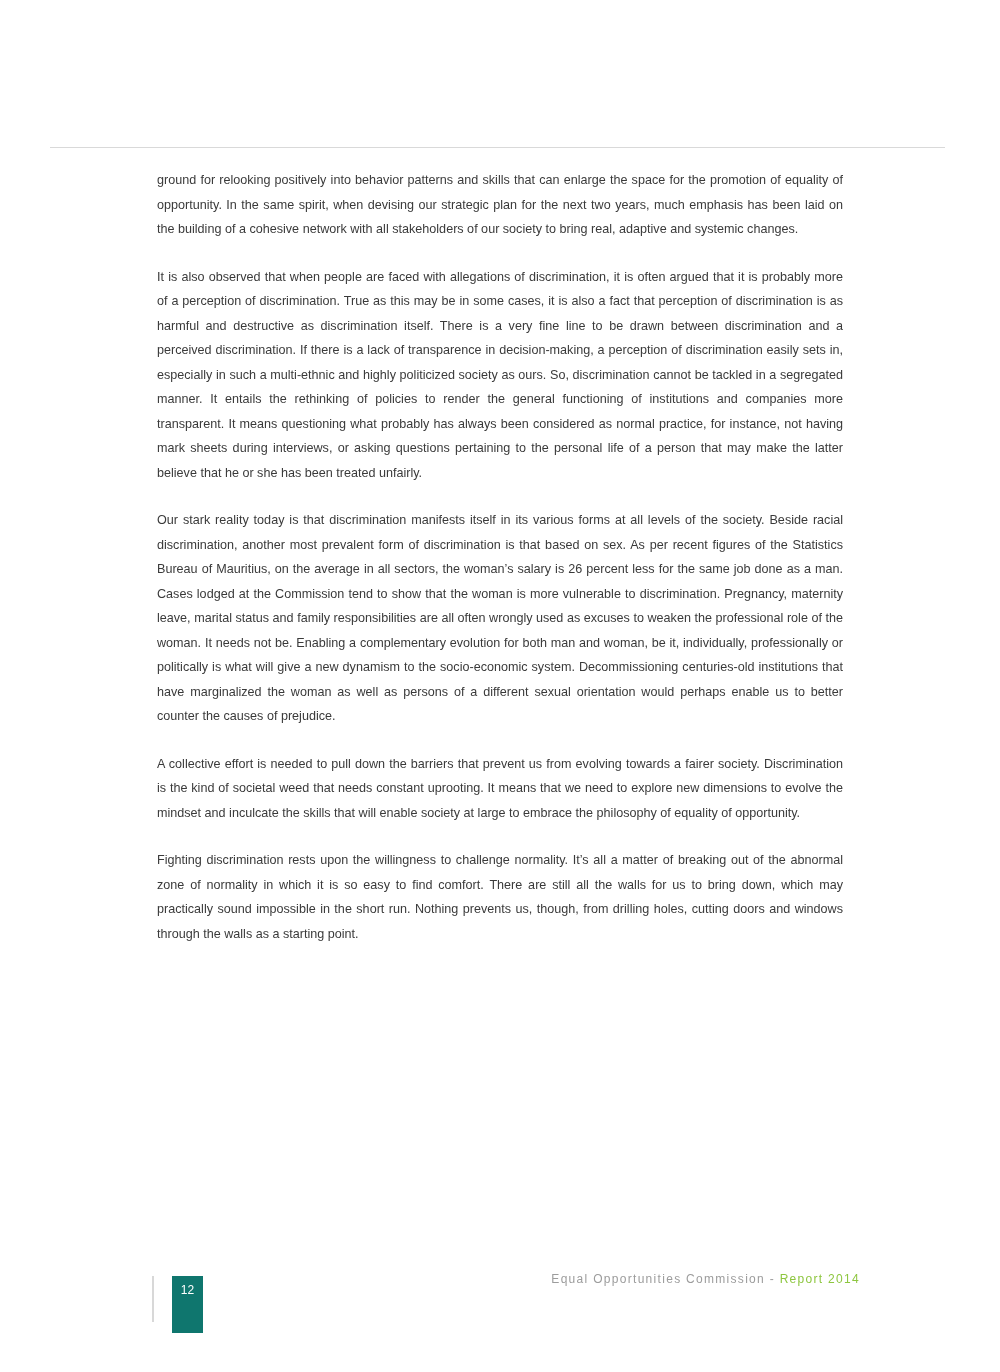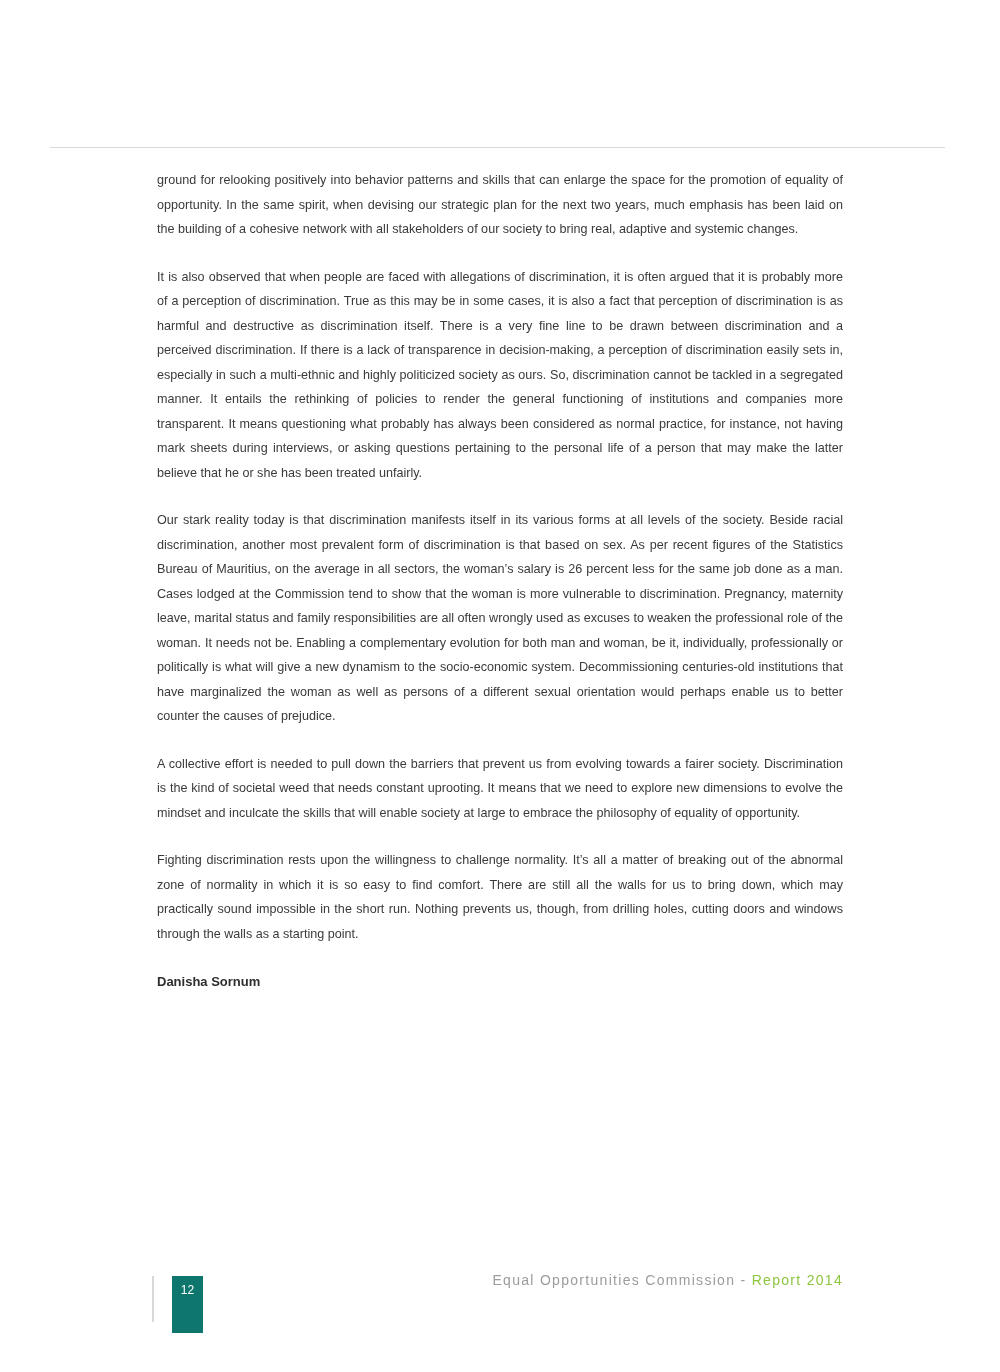--- a/index.html
+++ b/index.html
@@ -60,23 +60,23 @@
     background: #0f766e;
     color: #ffffff;
     font-size: 12px;
     text-align: center;
     line-height: 12px;
     padding-top: 8px;
     box-sizing: border-box;
   }
   .footer-text {
     position: absolute;
-    right: 157px;
+    right: 140px;
     top: 1272px;
-    font-size: 14px;
+    font-size: 12px;
     letter-spacing: 1.3px;
     color: #9c9c9c;
     white-space: nowrap;
   }
   .footer-text .green {
     color: #8dc63f;
   }
 </style>
 </head>
 <body>
@@ -84,21 +84,20 @@
 <div class="page">
 
   <div class="top-rule"></div>
 
   <div class="content">
     <p>ground for relooking positively into behavior patterns and skills that can enlarge the space for the promotion of equality of opportunity. In the same spirit, when devising our strategic plan for the next two years, much emphasis has been laid on the building of a cohesive network with all stakeholders of our society to bring real, adaptive and systemic changes.</p>
     <p>It is also observed that when people are faced with allegations of discrimination, it is often argued that it is probably more of a perception of discrimination.  True as this may be in some cases, it is also a fact that perception of discrimination is as harmful and destructive as discrimination itself. There is a very fine line to be drawn between discrimination and a perceived discrimination. If there is a lack of transparence in decision-making, a perception of discrimination easily sets in, especially in such a multi-ethnic and highly politicized society as ours. So, discrimination cannot be tackled in a segregated manner.  It entails the rethinking of policies to render the general functioning of institutions and companies more transparent. It means questioning what probably has always been considered as normal practice, for instance, not having mark sheets during interviews, or asking questions pertaining to the personal life of a person that may make the latter believe that he or she has been treated unfairly.</p>
     <p>Our stark reality today is that discrimination manifests itself in its various forms at all levels of the society. Beside racial discrimination, another most prevalent form of discrimination is that based on sex. As per recent figures of the Statistics Bureau of Mauritius, on the average in all sectors, the woman’s salary is 26 percent less for the same job done as a man. Cases lodged at the Commission tend to show that the woman is more vulnerable to discrimination. Pregnancy, maternity leave, marital status and family responsibilities are all often wrongly used as excuses to weaken the professional role of the woman. It needs not be. Enabling a complementary evolution for both man and woman, be it, individually, professionally or politically is what will give a new dynamism to the socio-economic system.  Decommissioning centuries-old institutions that have marginalized the woman as well as persons of a different sexual orientation would perhaps enable us to better counter the causes of prejudice.</p>
     <p>A collective effort is needed to pull down the barriers that prevent us from evolving towards a fairer society. Discrimination is the kind of societal weed that needs constant uprooting.  It means that we need to explore new dimensions to evolve the mindset and inculcate the skills that will enable society at large to embrace the philosophy of equality of opportunity.</p>
     <p>Fighting discrimination rests upon the willingness to challenge normality.  It’s all a matter of breaking out of the abnormal zone of normality in which it is so easy to find comfort. There are still all the walls for us to bring down, which may practically sound impossible in the short run.  Nothing prevents us, though, from drilling holes, cutting doors and windows through the walls as a starting point.</p>
-    <div class="signature">Danisha Sornum</div>
   </div>
 
   <div class="page-badge-shadow"></div>
   <div class="page-badge">12</div>
 
   <div class="footer-text"><span>Equal Opportunities Commission - </span><span class="green">Report 2014</span></div>
 
 </div>
 
 </body></html>

